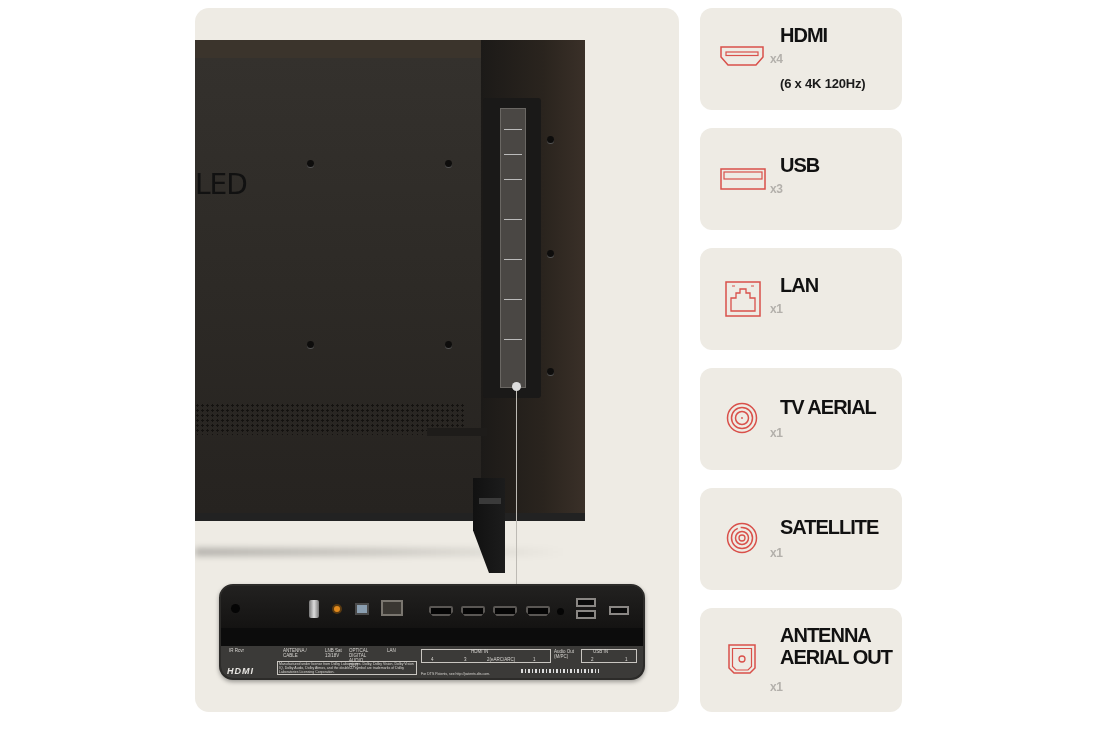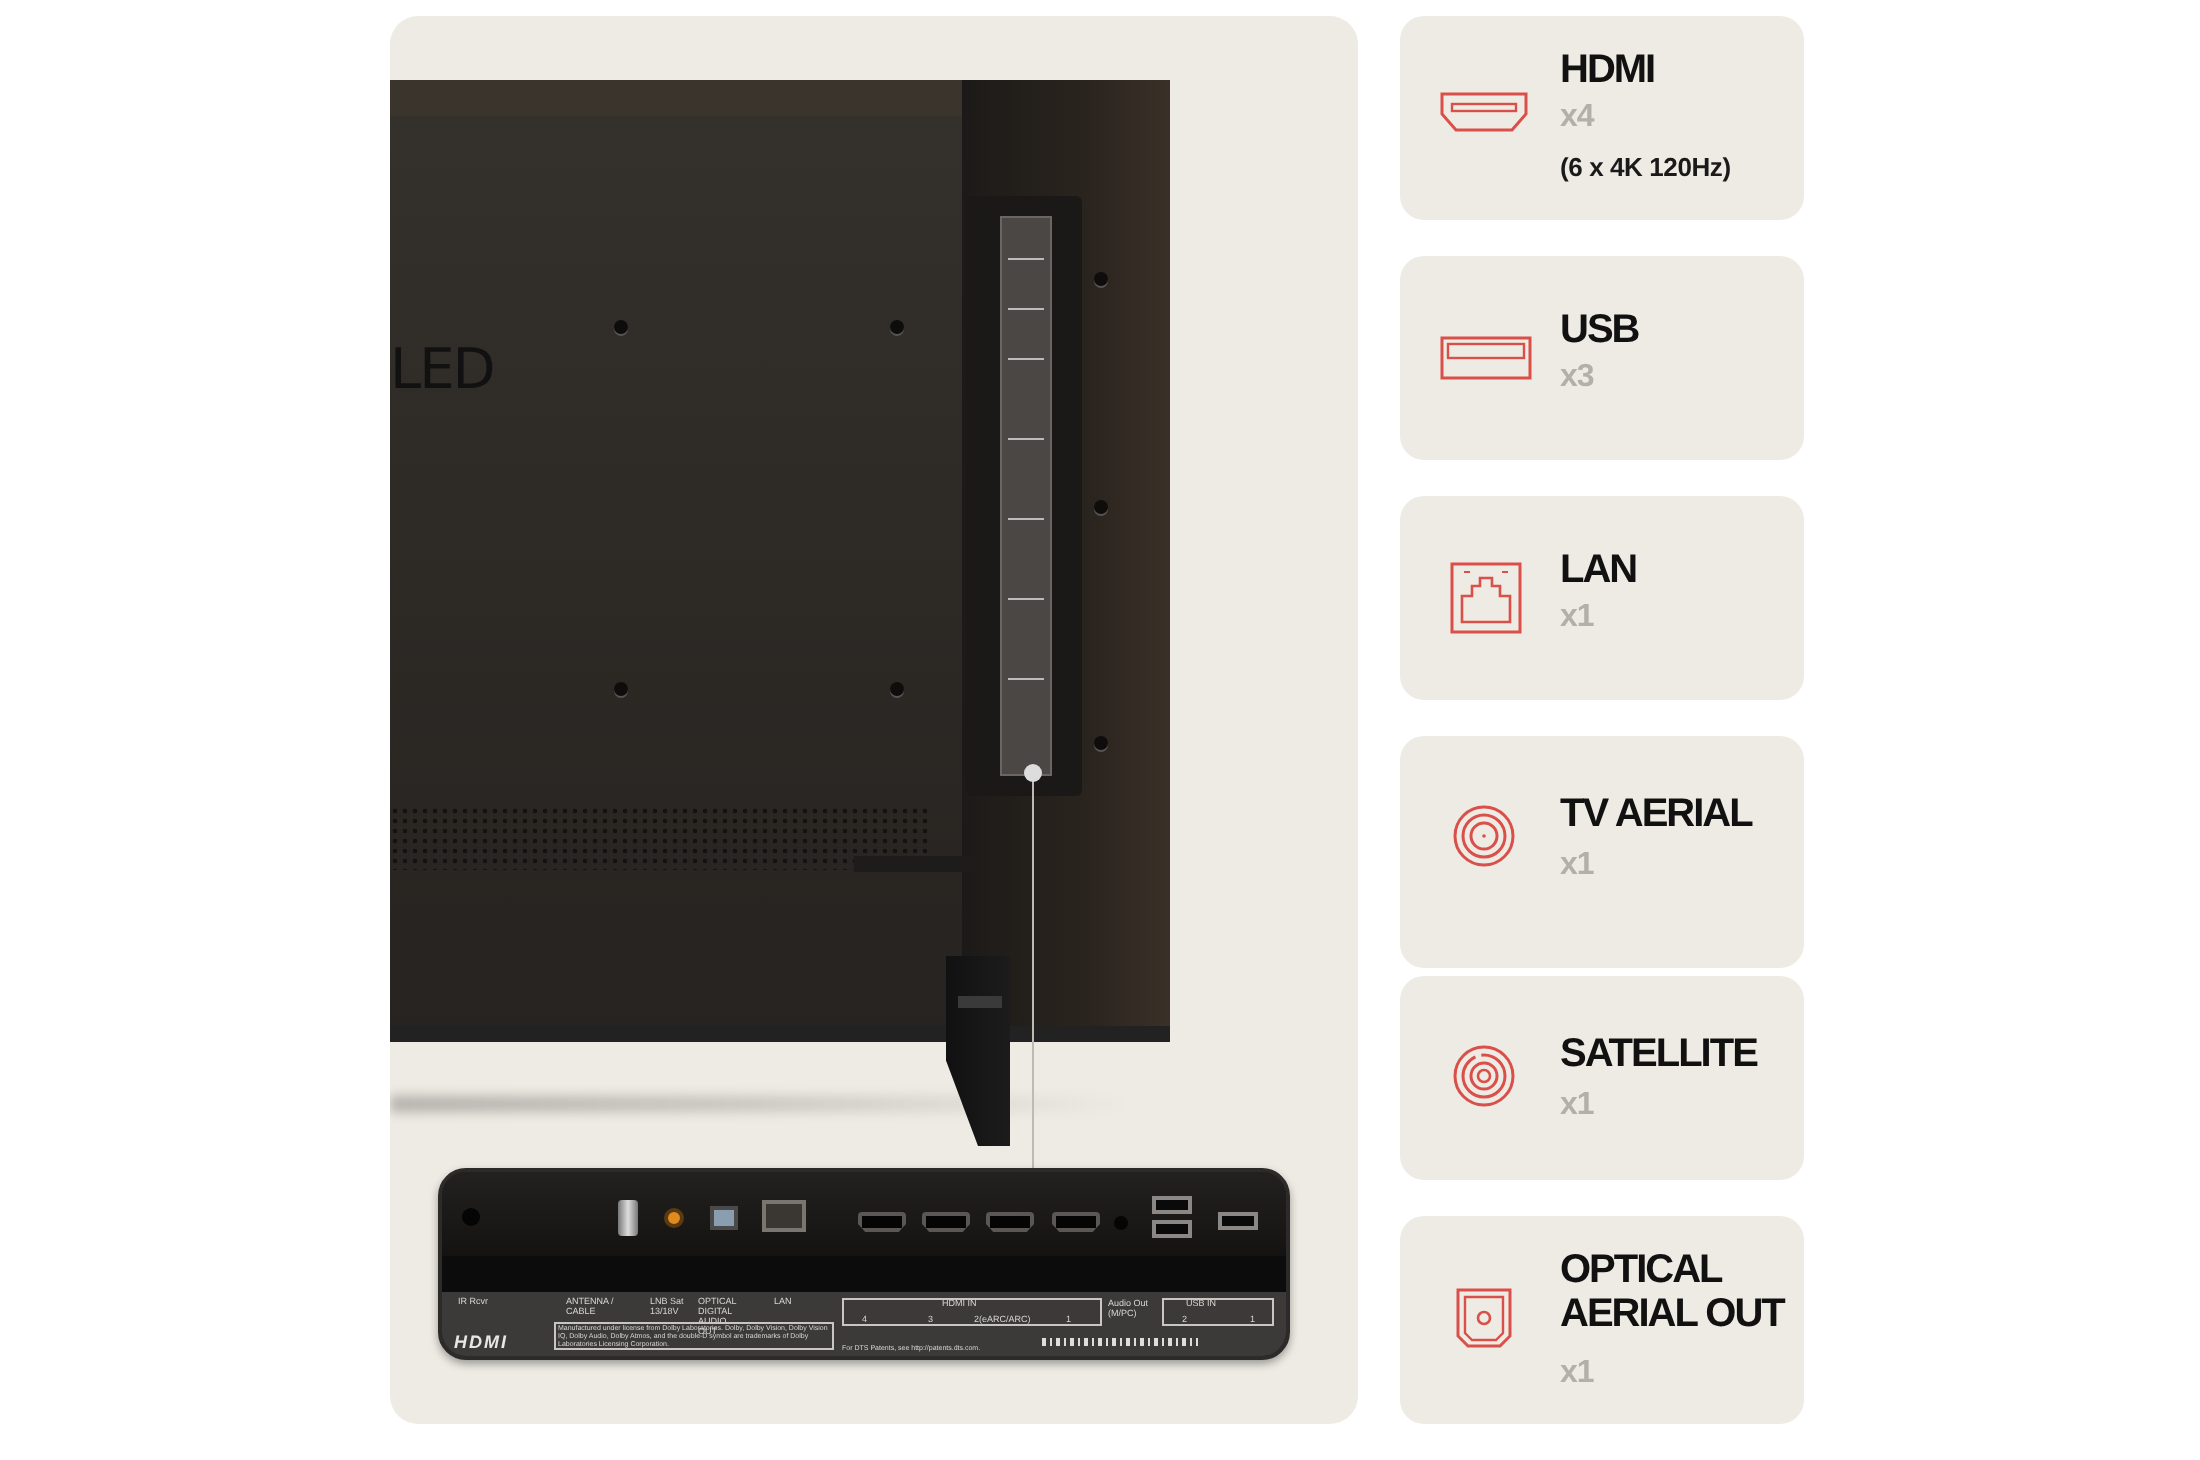--- a/index.html
+++ b/index.html
@@ -97,21 +97,21 @@
   
   .card {
     position: absolute; left: 700px; width: 202px; background: #eeebe4; border-radius: 12px;
   }
   .card-icon { position: absolute; left: 20px; }
   .card-title {
     position: absolute; left: 80px; color: #111; font-weight: bold; font-size: 20px;
     letter-spacing: -1px; line-height: 22px; font-family: "Liberation Sans", sans-serif;
   }
   .card-count {
-    position: absolute; left: 80px; color: #b3b0ab; font-weight: bold; font-size: 16px;
+    position: absolute; left: 70px; color: #b3b0ab; font-weight: bold; font-size: 12px;
     letter-spacing: -0.5px; line-height: 22px;
   }
   .card-note {
     position: absolute; left: 80px; color: #1a1a1a; font-size: 13px; font-weight: bold; letter-spacing: -0.2px;
   }
 </style>
 </head>
 <body>
 
 <div class="image-panel">
@@ -225,21 +225,21 @@
       <rect x="1" y="1" width="34" height="34" fill="none" stroke="#d9504a" stroke-width="1.5"></rect>
       <path d="M6 30 V17 H11 V12 H15 V8 H21 V12 H25 V17 H30 V30 Z" fill="none" stroke="#d9504a" stroke-width="1.3"></path>
       <line x1="7" y1="5" x2="10" y2="5" stroke="#d9504a" stroke-width="1"></line>
       <line x1="26" y1="5" x2="29" y2="5" stroke="#d9504a" stroke-width="1"></line>
     </svg>
   </div>
   <div class="card-title" style="top:26px;">LAN</div>
   <div class="card-count" style="top:50px;">x1</div>
 </div>
 
-<div class="card" style="top:368px; height:116px;">
+<div class="card" style="top:368px; height:102px;">
   <div class="card-icon" style="top:34px; left:26px;">
     <svg width="32" height="32" viewBox="0 0 32 32">
       <circle cx="16" cy="16" r="14.5" fill="none" stroke="#d9504a" stroke-width="1.5"></circle>
       <circle cx="16" cy="16" r="10.5" fill="none" stroke="#d9504a" stroke-width="1.5"></circle>
       <circle cx="16" cy="16" r="6.5" fill="none" stroke="#d9504a" stroke-width="1.5"></circle>
       <circle cx="16" cy="16" r="0.9" fill="#d9504a"></circle>
     </svg>
   </div>
   <div class="card-title" style="top:28px;">TV AERIAL</div>
   <div class="card-count" style="top:54px;">x1</div>
@@ -262,16 +262,16 @@
 </div>
 
 <div class="card" style="top:608px; height:104px;">
   <div class="card-icon" style="top:36px; left:28px;">
     <svg width="28" height="30" viewBox="0 0 28 30">
       <path d="M1 1 H27 V24 L22 29 H6 L1 24 Z" fill="none" stroke="#d9504a" stroke-width="1.5"></path>
       <path d="M4.5 4.5 H23.5 V22.5 L20 26 H8 L4.5 22.5 Z" fill="none" stroke="#d9504a" stroke-width="1.2"></path>
       <circle cx="14" cy="15" r="3" fill="none" stroke="#d9504a" stroke-width="1.3"></circle>
     </svg>
   </div>
-  <div class="card-title" style="top:16px;">OPTICAL</div>
+  <div class="card-title" style="top:16px;">ANTENNA</div>
   <div class="card-title" style="top:38px;">AERIAL OUT</div>
   <div class="card-count" style="top:68px;">x1</div>
 </div>
 
 </body></html>

